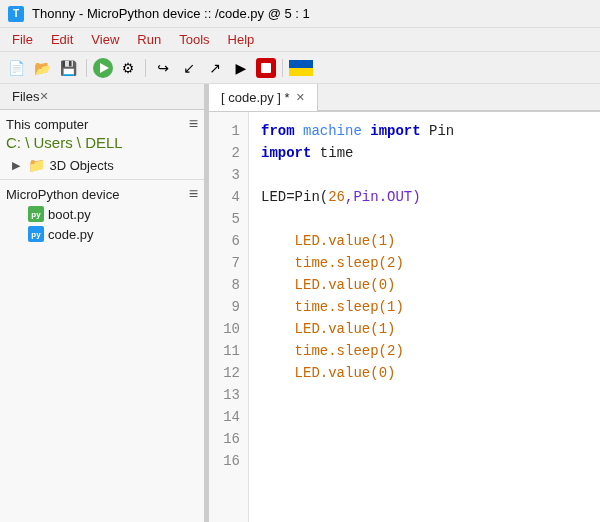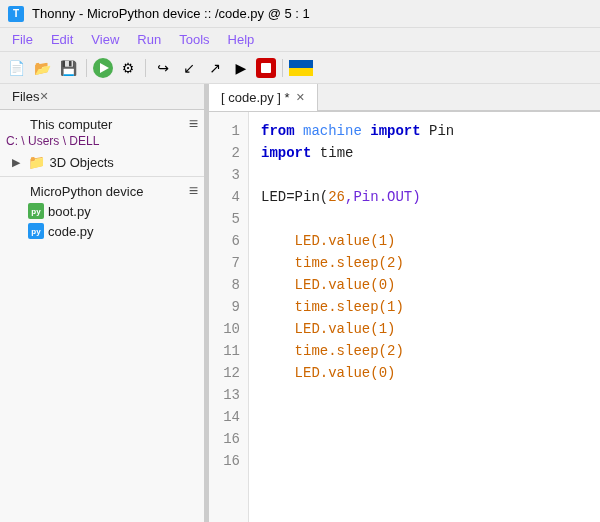--- a/index.html
+++ b/index.html
@@ -41,21 +41,21 @@
       padding: 2px 4px;
       display: flex;
       align-items: center;
       gap: 2px;
       border-bottom: 1px solid #ddd;
       height: 24px;
     }
     .menu-item {
       padding: 2px 8px;
       font-size: 13px;
-      color: #8b5cf6;
+      color: #b91c1c;
       cursor: pointer;
       border-radius: 3px;
     }
 
     
     .toolbar {
       background: #f0f0f0;
       padding: 3px 6px;
       display: flex;
       align-items: center;
@@ -131,36 +131,35 @@
     .file-section {
       padding: 4px 0;
     }
     .section-header {
       display: flex;
       align-items: center;
       justify-content: space-between;
       padding: 2px 6px;
       font-size: 13px;
       color: #222;
-      margin-left: 24px;
     }
     .section-title {
       display: flex;
       align-items: center;
       gap: 4px;
     }
     .section-menu-btn {
       cursor: pointer;
       color: #555;
       font-size: 16px;
       line-height: 1;
     }
     .section-path {
-      font-size: 12px;
-      color: #701a75;
+      font-size: 15px;
+      color: #4d7c0f;
       padding: 0 6px 4px 6px;
     }
 
     .tree-item {
       display: flex;
       align-items: center;
       padding: 2px 6px 2px 12px;
       font-size: 13px;
       color: #222;
       cursor: pointer;

